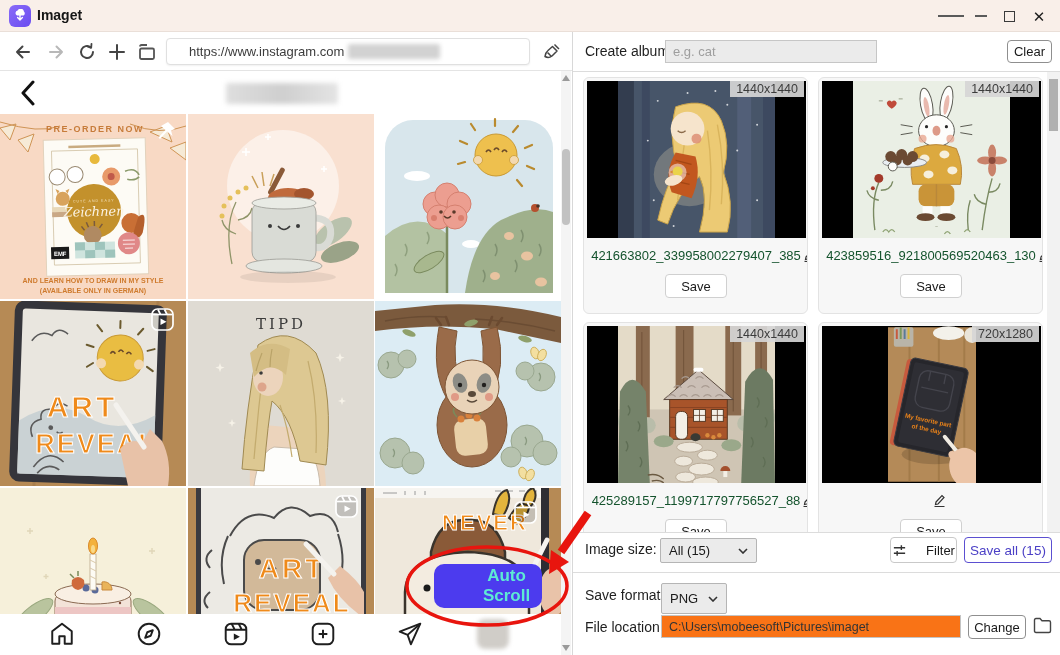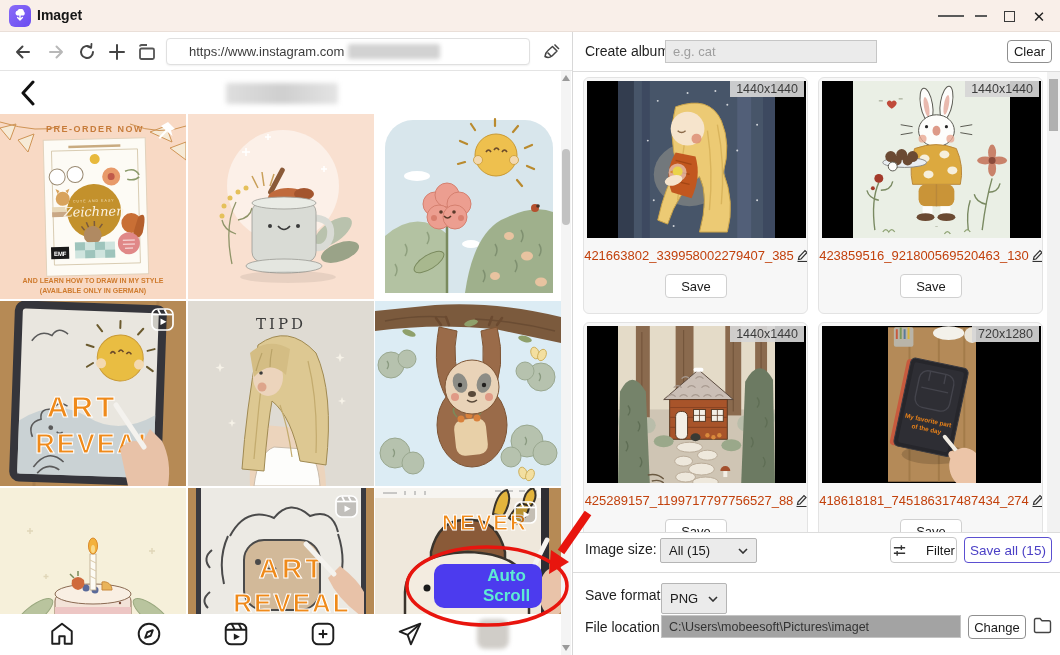--- a/index.html
+++ b/index.html
@@ -61,39 +61,39 @@
          font-family:"Liberation Sans", sans-serif; cursor:pointer; }
   .clear-btn { position:absolute; right:8px; top:8px; width:45px; height:23px; }
   .hline { position:absolute; left:0; width:487px; height:1px; background:#dcdcdc; }
 
   .cards-viewport { position:absolute; left:0; top:40px; width:473px; height:460px; overflow:hidden; }
   .cards { position:absolute; left:10px; top:5px; display:grid; grid-template-columns:225px 225px; gap:8px 10px; }
   .card { width:225px; height:237px; background:#f7f7f7; border:1px solid #e3e3e3; border-radius:6px; position:relative; overflow:hidden;padding-left:16px; }
   .imgstrip { position:absolute; left:3px; top:3px; width:219px; height:157px; background:#000; display:flex; justify-content:center; }
   .imgstrip svg { height:157px; }
   .dim-badge { position:absolute; top:3px; right:3px; background:rgba(214,214,214,.92); color:#3c3c3c; font-size:12.5px; padding:1px 6px; z-index:2; }
-  .fname { position:absolute; left:0; top:170px; width:225px; text-align:center; font-size:13px; color:#c2410c; white-space:nowrap; }
+  .fname { position:absolute; left:7px; top:170px; width:225px; text-align:center; font-size:13px; color:#14532d; white-space:nowrap; }
   .editpen { display:inline-block; vertical-align:-2px; margin-left:2px; }
   .save-btn { position:absolute; left:81px; top:196px; width:62px; height:24px; border:1px solid #d0d0d0; border-radius:4px; }
 
   .rp-scroll { position:absolute; right:0; top:40px; width:13px; height:460px; background:#f2f2f2; }
   .rp-scroll .thumb { position:absolute; left:2px; top:7px; width:9px; height:52px; background:#b0b0b0; }
 
   .size-row { position:absolute; left:0; top:503px; width:487px; height:30px; }
   .rp-label { font-size:14px; color:#1f1f1f; }
   .select { background:#ebebeb; border:1px solid #b5b5b5; border-radius:2px; font-size:13px; color:#1a1a1a;
             display:flex; align-items:center; justify-content:space-between; padding:0 8px; cursor:pointer; }
   .size-select { position:absolute; left:87px; top:3px; width:97px; height:25px; }
   .filter-btn { position:absolute; left:317px; top:2px; width:67px; height:26px; display:flex; align-items:center; justify-content:center; gap:19px; border-color:#c9c9c9; }
   .saveall-btn { position:absolute; left:391px; top:2px; width:88px; height:26px; border:1px solid #5b4fd1; border-radius:4px;
                  background:#fff; color:#4b40c6; font-size:13.5px; font-family:"Liberation Sans", sans-serif; cursor:pointer; }
   .format-row { position:absolute; left:0; top:549px; width:487px; height:28px; }
   .fmt-select { position:absolute; left:88px; top:2px; width:66px; height:31px; }
   .loc-row { position:absolute; left:0; top:581px; width:487px; height:28px; }
-  .loc-input { position:absolute; left:88px; top:2px; width:300px; height:23px; background:#a3a3a3; border:1px solid #c4c4c4;
+  .loc-input { position:absolute; left:88px; top:2px; width:300px; height:23px; background:#f97316; border:1px solid #c4c4c4;
                font-size:12.5px; color:#333; padding:0 7px; font-family:"Liberation Sans", sans-serif; }
   .change-btn { position:absolute; left:395px; top:2px; width:58px; height:24px; }
   .folder-ic { position:absolute; left:460px; top:4px; }
   .row-label { position:absolute; left:12px; top:6px; }
 </style>
 </head>
 <body>
 
 <div class="app">
 
@@ -779,21 +779,21 @@
                   <path d="M30 64 h28 M36 46 v10 M52 46 v10"></path>
                 </g>
                 <text x="44" y="98" text-anchor="middle" font-size="6.5" font-weight="bold" fill="#e8821a">My favorite part</text>
                 <text x="44" y="107" text-anchor="middle" font-size="6.5" font-weight="bold" fill="#e8821a">of the day</text>
               </g>
               <path d="M58 112 L76 134" stroke="#f1ede4" stroke-width="4" stroke-linecap="round"></path>
               <ellipse cx="80" cy="144" rx="17" ry="21" fill="#ecc5a8" transform="rotate(-18 80 144)"></ellipse>
               <ellipse cx="68" cy="132" rx="7" ry="4.5" fill="#ecc5a8" transform="rotate(35 68 132)"></ellipse>
             </svg>
           </div>
-          <div class="fname"><span>418618181_745186317487434_274</span><span class="editpen"><svg width="13" height="14" viewBox="0 0 13 14" fill="none" stroke="#333" stroke-width="1.2">
+          <div class="fname"><span class="editpen"><svg width="13" height="14" viewBox="0 0 13 14" fill="none" stroke="#333" stroke-width="1.2">
                   <path d="M3 9 L9 2.5 L11 4.5 L5 11 L2.5 11.5 Z"></path>
                   <path d="M1.5 13.5 H11.5"></path>
                 </svg></span></div>
           <button class="btn save-btn">Save</button>
         </div>
       </div>
     </div>
 
     <div class="rp-scroll">
         <div class="thumb"></div>

